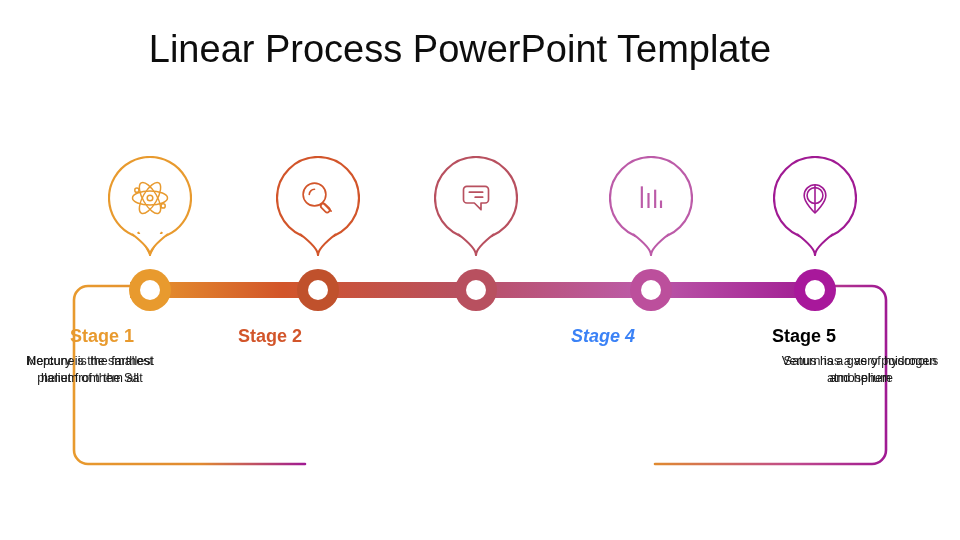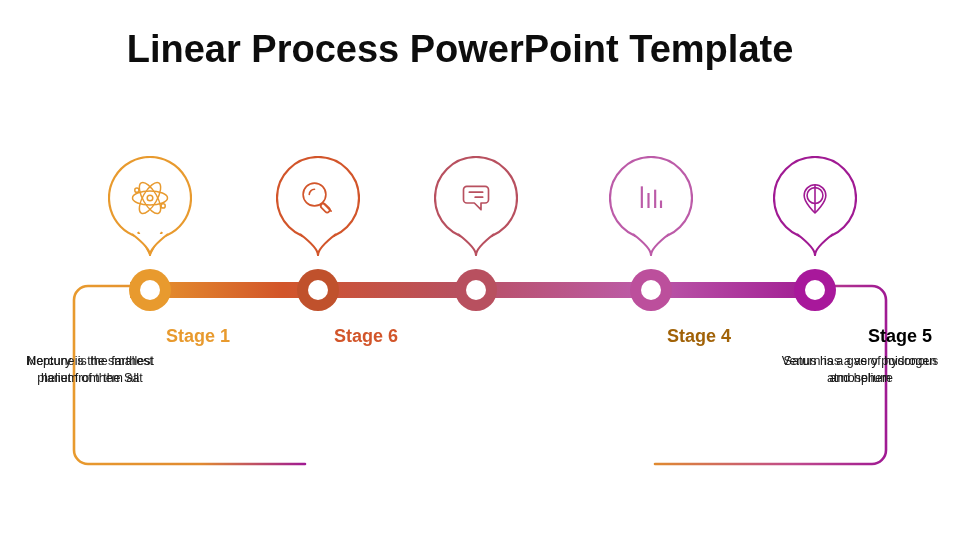--- a/index.html
+++ b/index.html
@@ -11,21 +11,21 @@
     position:relative;
   }
   #slide{position:absolute;inset:0;width:960px;height:540px;}
 
   
   .slide-title{
     position:absolute;
     top:28px;left:0;width:920px;
     text-align:center;
     font-size:38px;
-    font-weight:bold;
+    font-weight:normal;
     color:#0d0d0d;
     letter-spacing:0px;
     white-space:nowrap;
   }
 
   
   #timeline{position:absolute;left:0;top:0;width:960px;height:540px;}
 
   
   .pin{
@@ -35,21 +35,21 @@
   .pin .icon{
     position:absolute;left:0;top:0;
     width:84px;height:84px;
     display:flex;align-items:center;justify-content:center;
   }
 
   
   .stage-label{
     position:absolute;
     width:160px;
-    text-align:right;
+    text-align:left;
     font-size:18px;
     font-weight:bold;
     top:326px;
   }
 
   
   .desc-stack{
     position:absolute;
     width:160px;
     top:353px;
@@ -182,22 +182,22 @@
     <span class="icon">
       <svg width="40" height="40" viewBox="0 0 48 48" fill="none" stroke="#A01A93" stroke-width="1.9" stroke-linejoin="round">
         <path d="M24 8 a13 13 0 0 1 13 13 c0 9 -13 21 -13 21 S11 30 11 21 A13 13 0 0 1 24 8 z"></path>
         <circle cx="24" cy="21" r="9.5"></circle>
         <path d="M24 8 V42"></path>
       </svg>
     </span>
   </div>
 
   <div class="stage-label" style="left:70px;color:#E89A2E;">Stage 1</div>
-  <div class="stage-label" style="left:238px;color:#D2552A;">Stage 6</div>
-  <div class="stage-label" style="left:571px;color:#a16207;">Stage 4</div>
+  <div class="stage-label" style="left:238px;color:#D2552A;">Stage 2</div>
+  <div class="stage-label" style="left:571px;color:#3b82f6;font-style:italic;">Stage 4</div>
   <div class="stage-label" style="left:772px;color:#000000;">Stage 5</div>
 
   <div class="desc-stack" style="left:10px;">
     <div class="desc">Neptune is the farthest planet from the Sat</div>
     <div class="desc">Mercury is the smallest helium of them all</div>
   </div>
 
   <div class="desc-stack" style="left:780px;">
     <div class="desc">Saturn is a gas of hydrogen and helium</div>
     <div class="desc">Venus has a very poisonous atmosphere</div>

